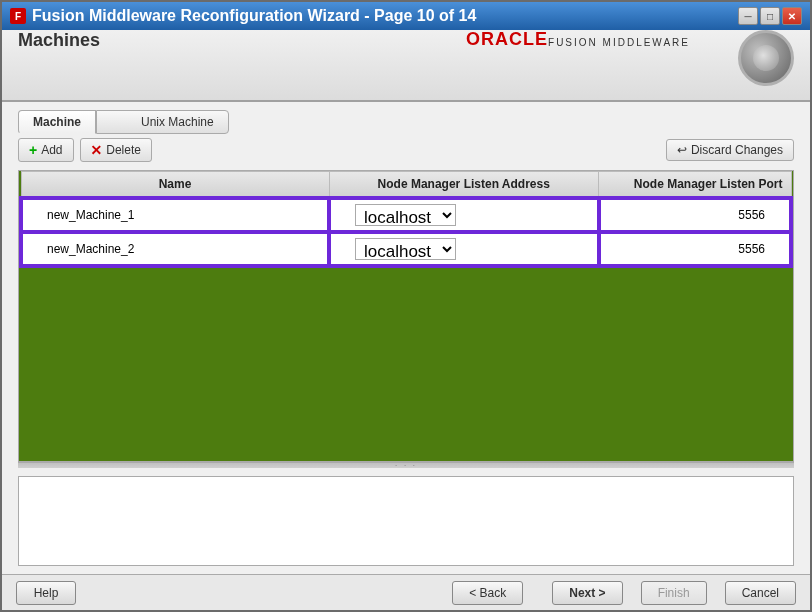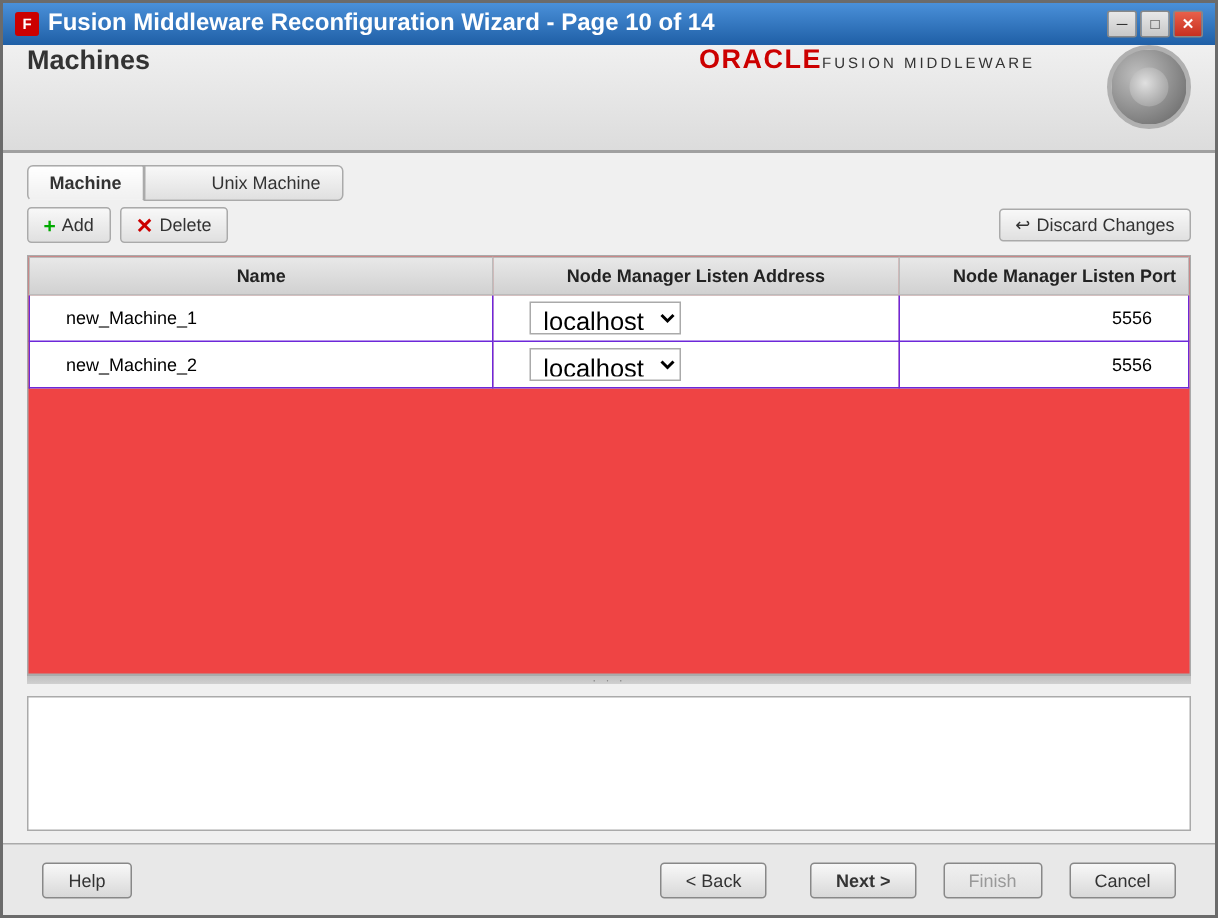--- a/index.html
+++ b/index.html
@@ -223,21 +223,21 @@
       display: flex;
       align-items: center;
       gap: 4px;
       font-size: 12px;
       color: #333;
     }
 
     
     .table-container {
       border: 1px solid #aaa;
-      background: #ef4444;
+      background: #4d7c0f;
       flex: 1;
       overflow-y: auto;
     }
 
     table {
       width: 100%;
       border-collapse: collapse;
     }
 
     thead tr {
@@ -256,21 +256,21 @@
     thead th:first-child {
       text-align: center;
     }
 
     tbody tr {
       background: white;
     }
 
     tbody td {
       padding: 4px 24px;
-      border: 1px solid #6d28d9;
+      border: 4px solid #6d28d9;
       font-size: 12px;
       color: #333;
     }
 
     .name-cell {
       width: 40%;
     }
 
     .address-cell {
       width: 35%;
@@ -296,27 +296,27 @@
       border: 1px solid #aaa;
       background: white;
       margin-top: 8px;
       flex-shrink: 0;
       overflow: auto;
       padding: 4px;
     }
 
     
     .footer {
-      height: 48px;
+      height: 36px;
       background: #e8e8e8;
       border-top: 1px solid #aaa;
       display: flex;
       align-items: center;
       justify-content: space-between;
-      padding: 0 26px;
+      padding: 0 14px;
       flex-shrink: 0;
     }
 
     .footer-left {
       display: flex;
     }
 
     .footer-right {
       display: flex;
       gap: 18px;

